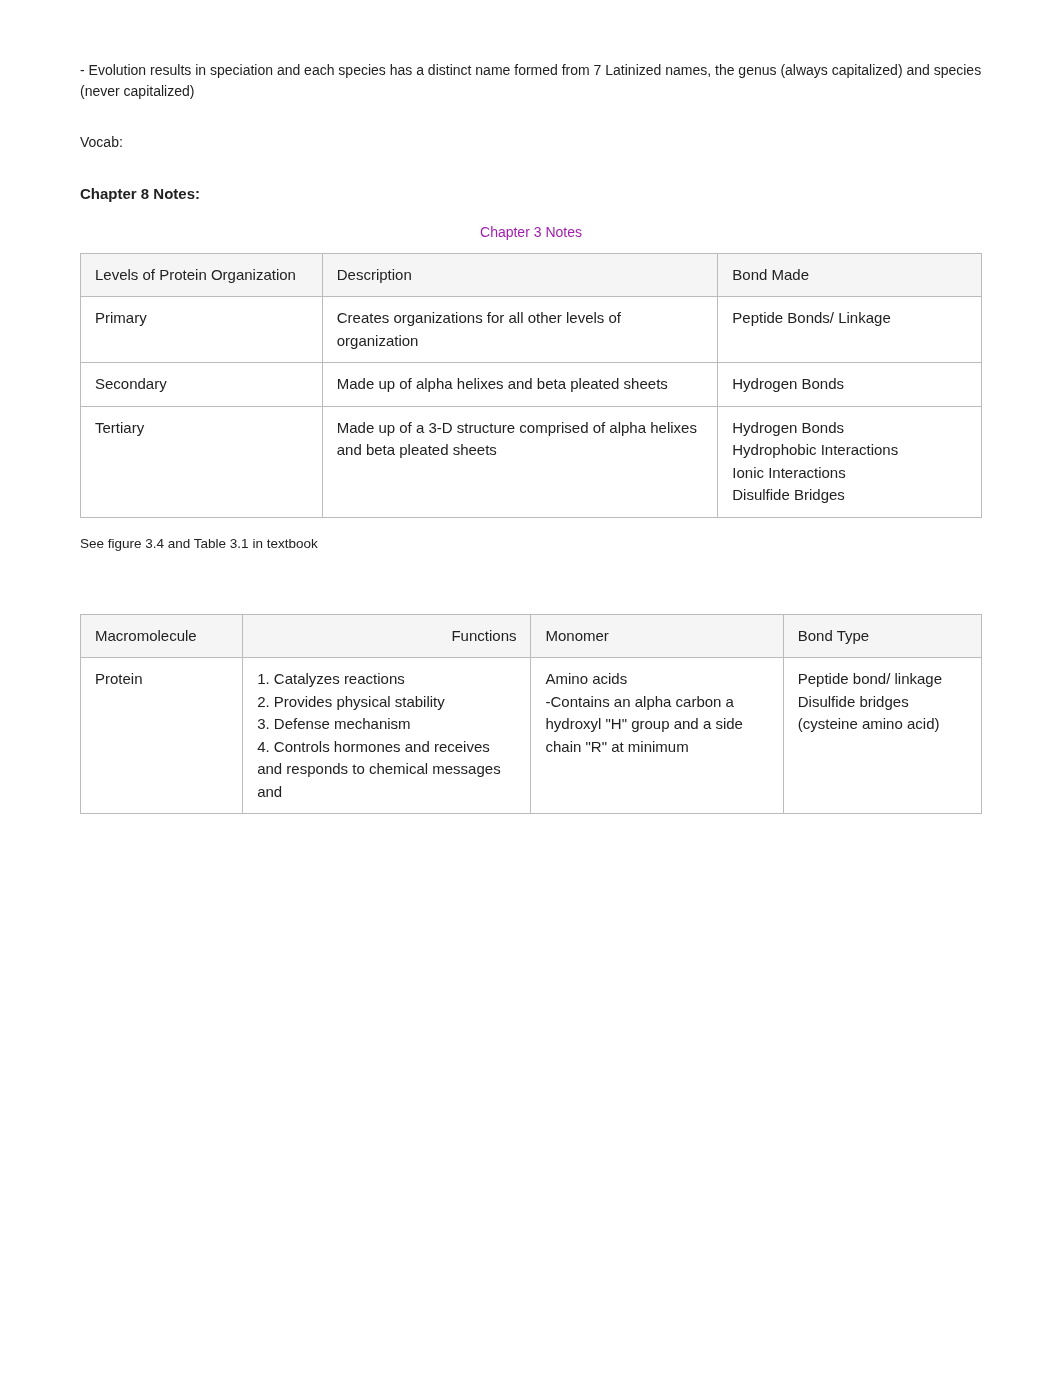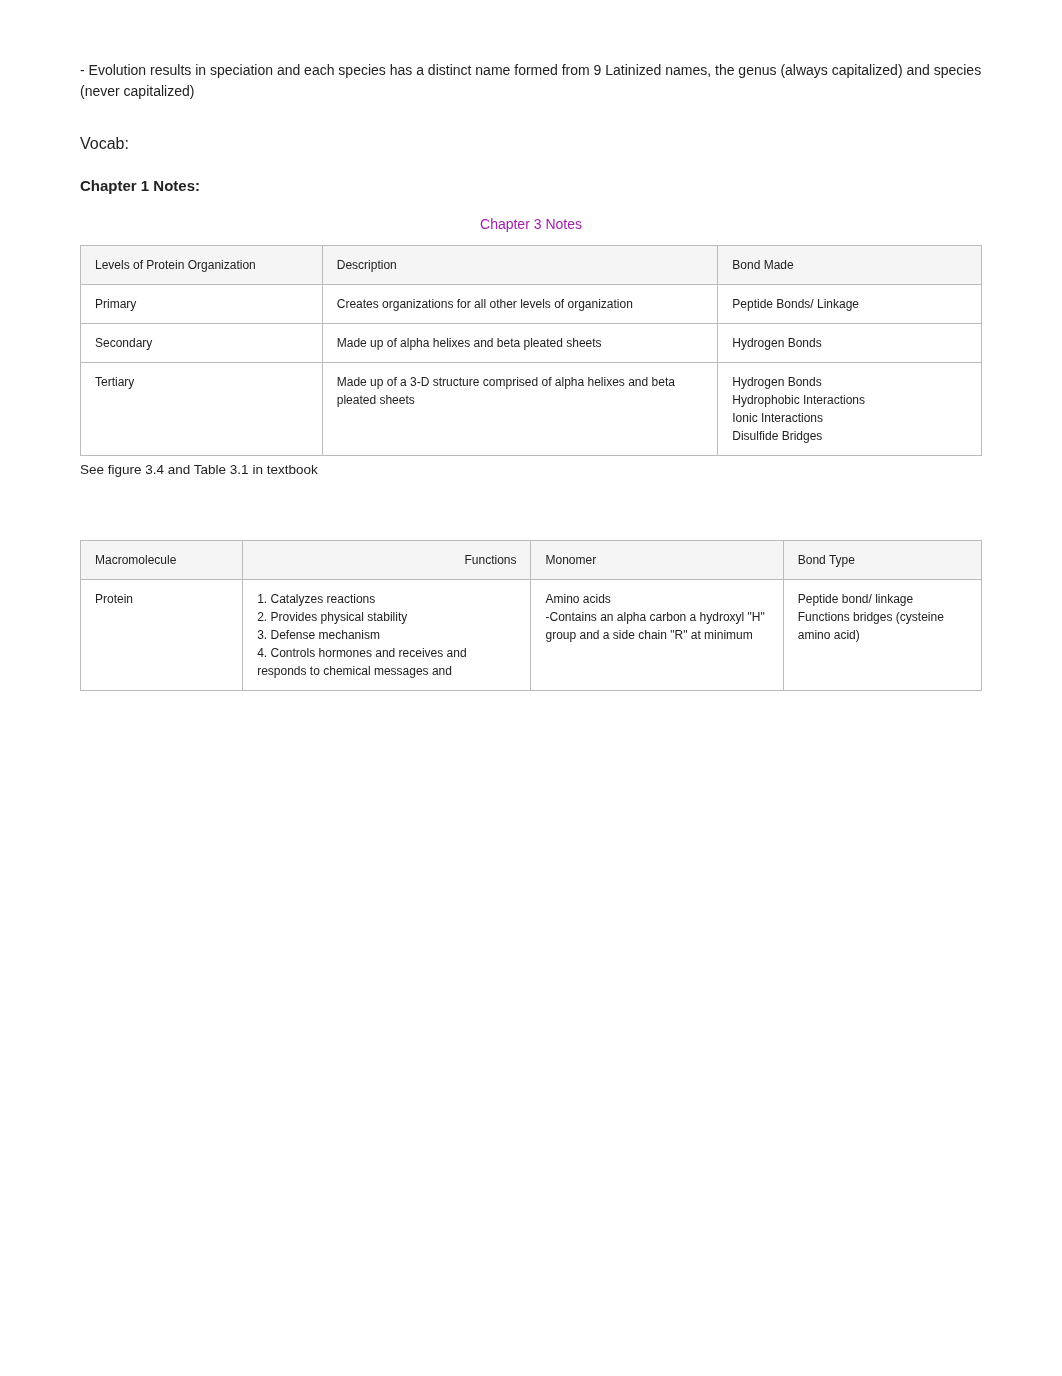--- a/index.html
+++ b/index.html
@@ -17,42 +17,42 @@
       max-width: 1062px;
       line-height: 1.5;
     }
 
     .intro-text {
       margin-bottom: 30px;
       font-size: 14px;
     }
 
     .vocab {
-      margin-bottom: 19px;
-      font-size: 16px;
+      margin-bottom: 30px;
+      font-size: 14px;
     }
 
     .chapter-title {
       font-weight: bold;
       font-size: 15px;
       margin-bottom: 16px;
     }
 
     .table-title {
       text-align: center;
       font-size: 14px;
       margin-bottom: 10px;
       color: #a21caf;
     }
 
     table {
       width: 100%;
       border-collapse: collapse;
-      margin-bottom: 4px;
-      font-size: 12px;
+      margin-bottom: 16px;
+      font-size: 15px;
     }
 
     table td {
       border: 1px solid #bbb;
       padding: 10px 14px;
       vertical-align: top;
     }
 
     table tr:first-child td {
       background-color: #f5f5f5;
@@ -74,25 +74,25 @@
     .col3 { width: 24%; }
 
     .mac-col1 { width: 18%; }
     .mac-col2 { width: 32%; text-align: right; }
     .mac-col3 { width: 28%; }
     .mac-col4 { width: 22%; }
   </style>
 </head>
 <body>
 
-<p class="intro-text">- Evolution results in speciation and each species has a distinct name formed from 9 Latinized names, the genus (always capitalized) and species (never capitalized)</p>
+<p class="intro-text">- Evolution results in speciation and each species has a distinct name formed from 7 Latinized names, the genus (always capitalized) and species (never capitalized)</p>
 
 <p class="vocab">Vocab:</p>
 
-<p class="chapter-title">Chapter 1 Notes:</p>
+<p class="chapter-title">Chapter 8 Notes:</p>
 
 <p class="table-title">Chapter 3 Notes</p>
 
 <table>
   <tbody>
       <tr>
     <td class="col1">Levels of Protein Organization</td>
     <td class="col2">Description</td>
     <td class="col3">Bond Made</td>
   </tr>
@@ -130,17 +130,17 @@
     </tr>
     <tr>
       <td>Protein</td>
       <td style="white-space: pre-line;">1.    Catalyzes reactions
 2.    Provides physical stability
 3.    Defense mechanism
 4.    Controls hormones and receives and responds to chemical messages and</td>
       <td style="white-space: pre-line;">Amino acids
 -Contains an alpha carbon a hydroxyl "H" group and a side chain "R" at minimum</td>
       <td style="white-space: pre-line;">Peptide bond/ linkage
-Functions bridges (cysteine amino acid)</td>
+Disulfide bridges (cysteine amino acid)</td>
     </tr>
   </tbody>
     </table>
 </div>
 
 </body></html>

